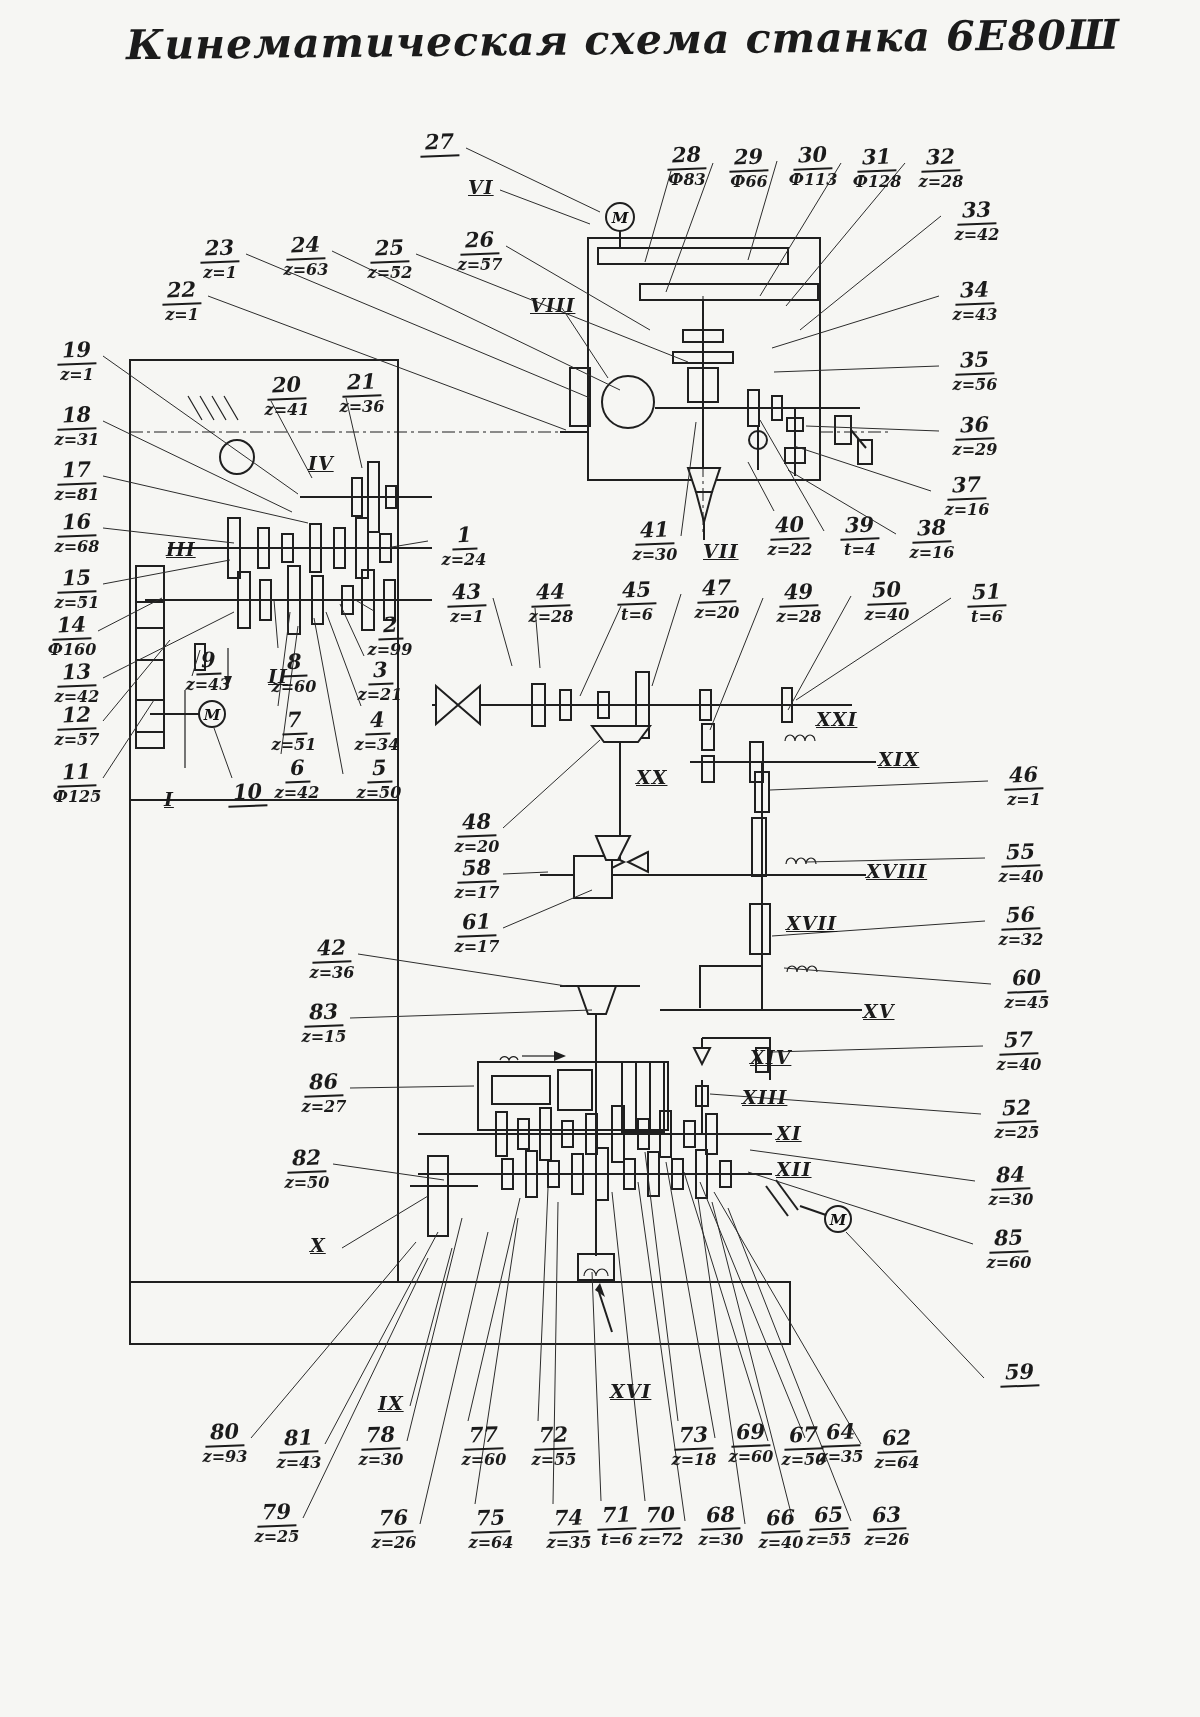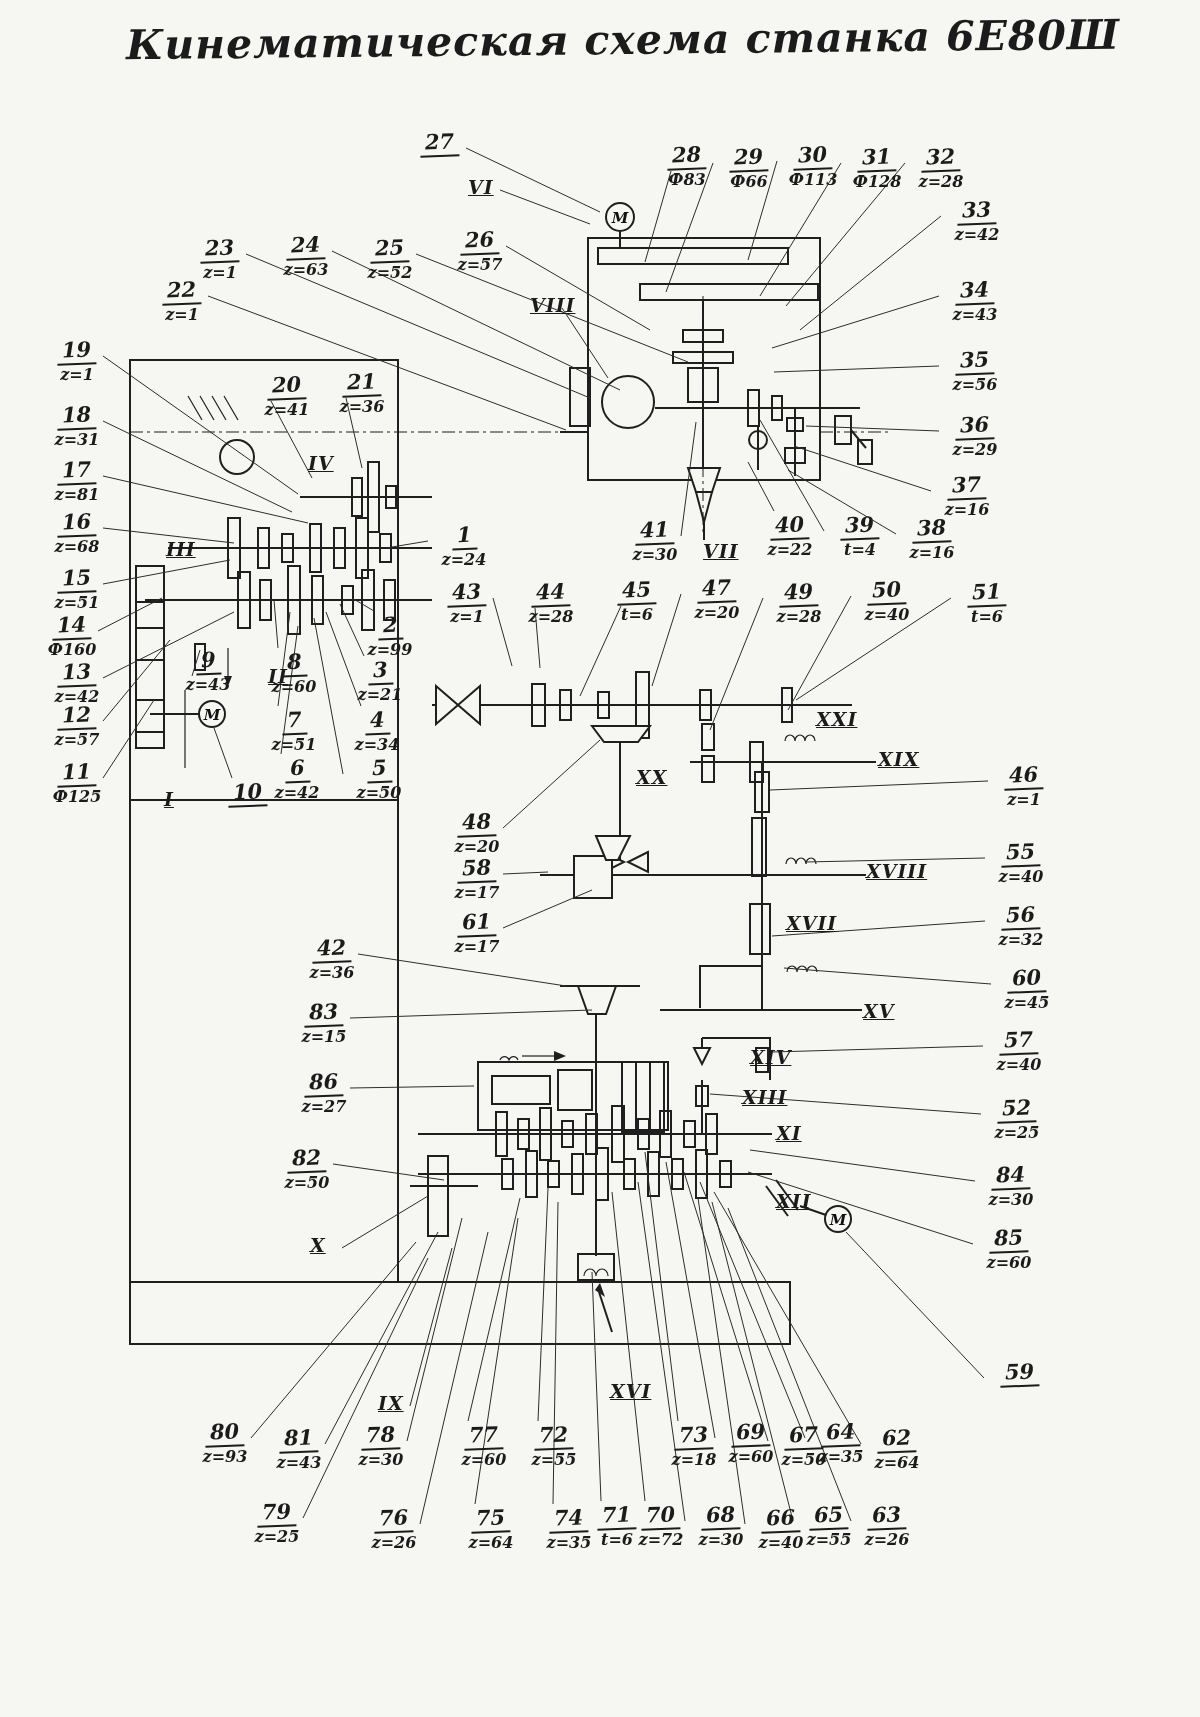--- a/index.html
+++ b/index.html
@@ -419,17 +419,17 @@
     <div class="shaft" style="left: 164px; top: 788px;">I</div>
     <div class="shaft" style="left: 816px; top: 708px;">XXI</div>
     <div class="shaft" style="left: 878px; top: 748px;">XIX</div>
     <div class="shaft" style="left: 636px; top: 766px; font-style: italic;">XX</div>
     <div class="shaft" style="left: 866px; top: 860px;">XVIII</div>
     <div class="shaft" style="left: 786px; top: 912px;">XVII</div>
     <div class="shaft" style="left: 863px; top: 1000px;">XV</div>
     <div class="shaft" style="left: 750px; top: 1046px;">XIV</div>
     <div class="shaft" style="left: 742px; top: 1086px;">XIII</div>
     <div class="shaft" style="left: 776px; top: 1122px;">XI</div>
-    <div class="shaft" style="left: 776px; top: 1158px; margin-top: 32px;">XII</div>
+    <div class="shaft" style="left: 776px; top: 1158px;">XII</div>
     <div class="shaft" style="left: 310px; top: 1234px;">X</div>
     <div class="shaft" style="left: 378px; top: 1392px;">IX</div>
     <div class="shaft" style="left: 610px; top: 1380px;">XVI</div>
   </div>
 
 </body></html>

